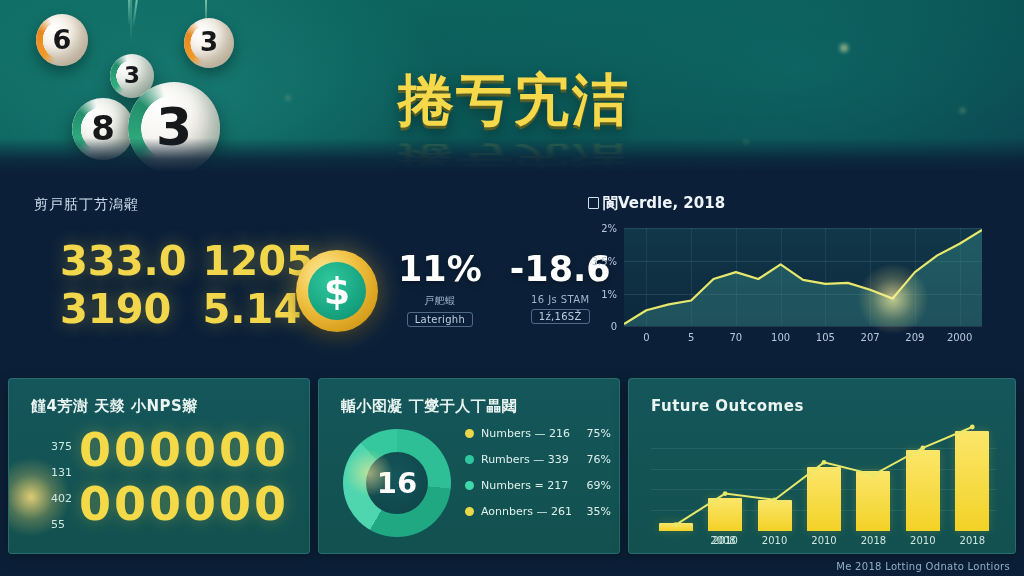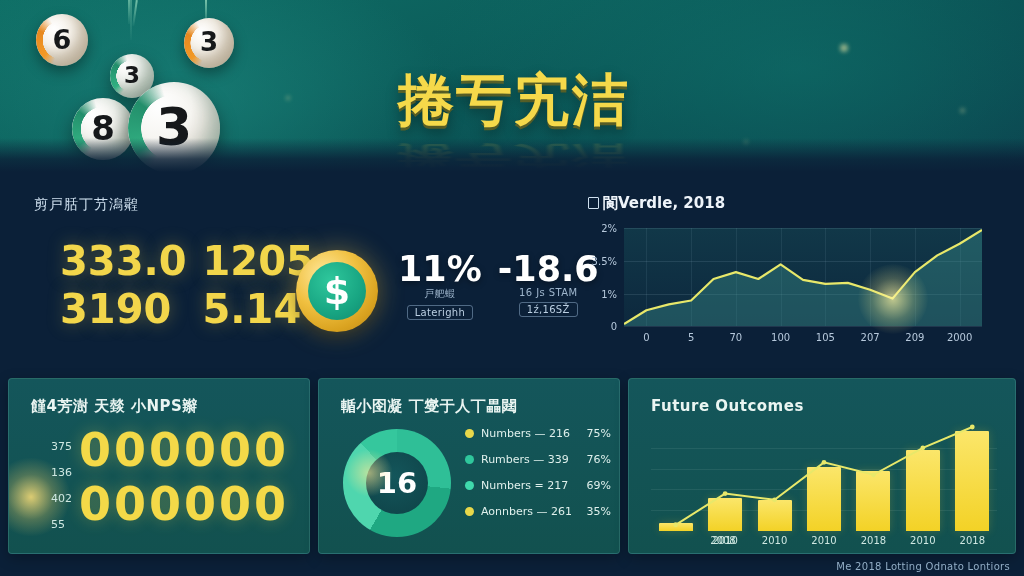--- a/index.html
+++ b/index.html
@@ -97,25 +97,25 @@
     display:flex; align-items:center; justify-content:center;
     box-shadow:0 0 26px rgba(240,200,80,.42), 0 6px 14px rgba(0,0,0,.4);
   }
   .coin-inner{
     width:58px; height:58px; border-radius:50%;
     background:radial-gradient(circle at 38% 32%, #2fc79c 0%, #18a582 60%, #108a6e 100%);
     display:flex; align-items:center; justify-content:center;
     color:#ffffff; font-size:38px; font-weight:700; line-height:1;
   }
 
-  .pct-wrap{ position:absolute; left:398px; top:252px; display:flex; gap:16px; }
+  .pct-wrap{ position:absolute; left:398px; top:252px; display:flex; gap:28px; }
   .pct-col{ display:flex; flex-direction:column; align-items:center; }
   .pct-val{ color:#ffffff; font-size:35px; font-weight:700; line-height:1;
             text-shadow:0 2px 6px rgba(0,0,0,.4); }
-  .pct-sub{ color:#9fb6cd; font-size:10px; letter-spacing:.4px; }
+  .pct-sub{ color:#9fb6cd; font-size:10px; margin-top:7px; letter-spacing:.4px; }
   .pct-chip{
     margin-top:4px; padding:1px 7px; border:1px solid rgba(150,180,210,.5); border-radius:3px;
     color:#bcd0e3; font-size:10px; letter-spacing:.3px;
   }
 
   
   .linechart{ position:absolute; left:576px; top:188px; width:420px; height:172px; }
   .lc-title{ position:absolute; left:12px; top:6px; color:#eef4fa; font-size:15px; font-weight:700; }
   .lc-title .ico{ display:inline-block; width:11px; height:12px; border:1.6px solid #cfe0ef;
                   border-radius:1px; margin-right:4px; vertical-align:-1px; }
@@ -284,21 +284,21 @@
     </div>
 </div>
 
 <div class="cards">
 
   <div class="card" id="card-zeros">
     <div class="zeros-glow"></div>
     <div class="card-title">饉4芳澍 天燅 小NPS辮</div>
     <div class="zeros-side">
       <span>375</span>
-      <span>136</span>
+      <span>131</span>
       <span>402</span>
       <span>55</span>
     </div>
     <div class="zeros-rows">
       <div class="zeros-row">000000</div>
       <div class="zeros-row">000000</div>
     </div>
   </div>
 
   <div class="card" id="card-donut">

